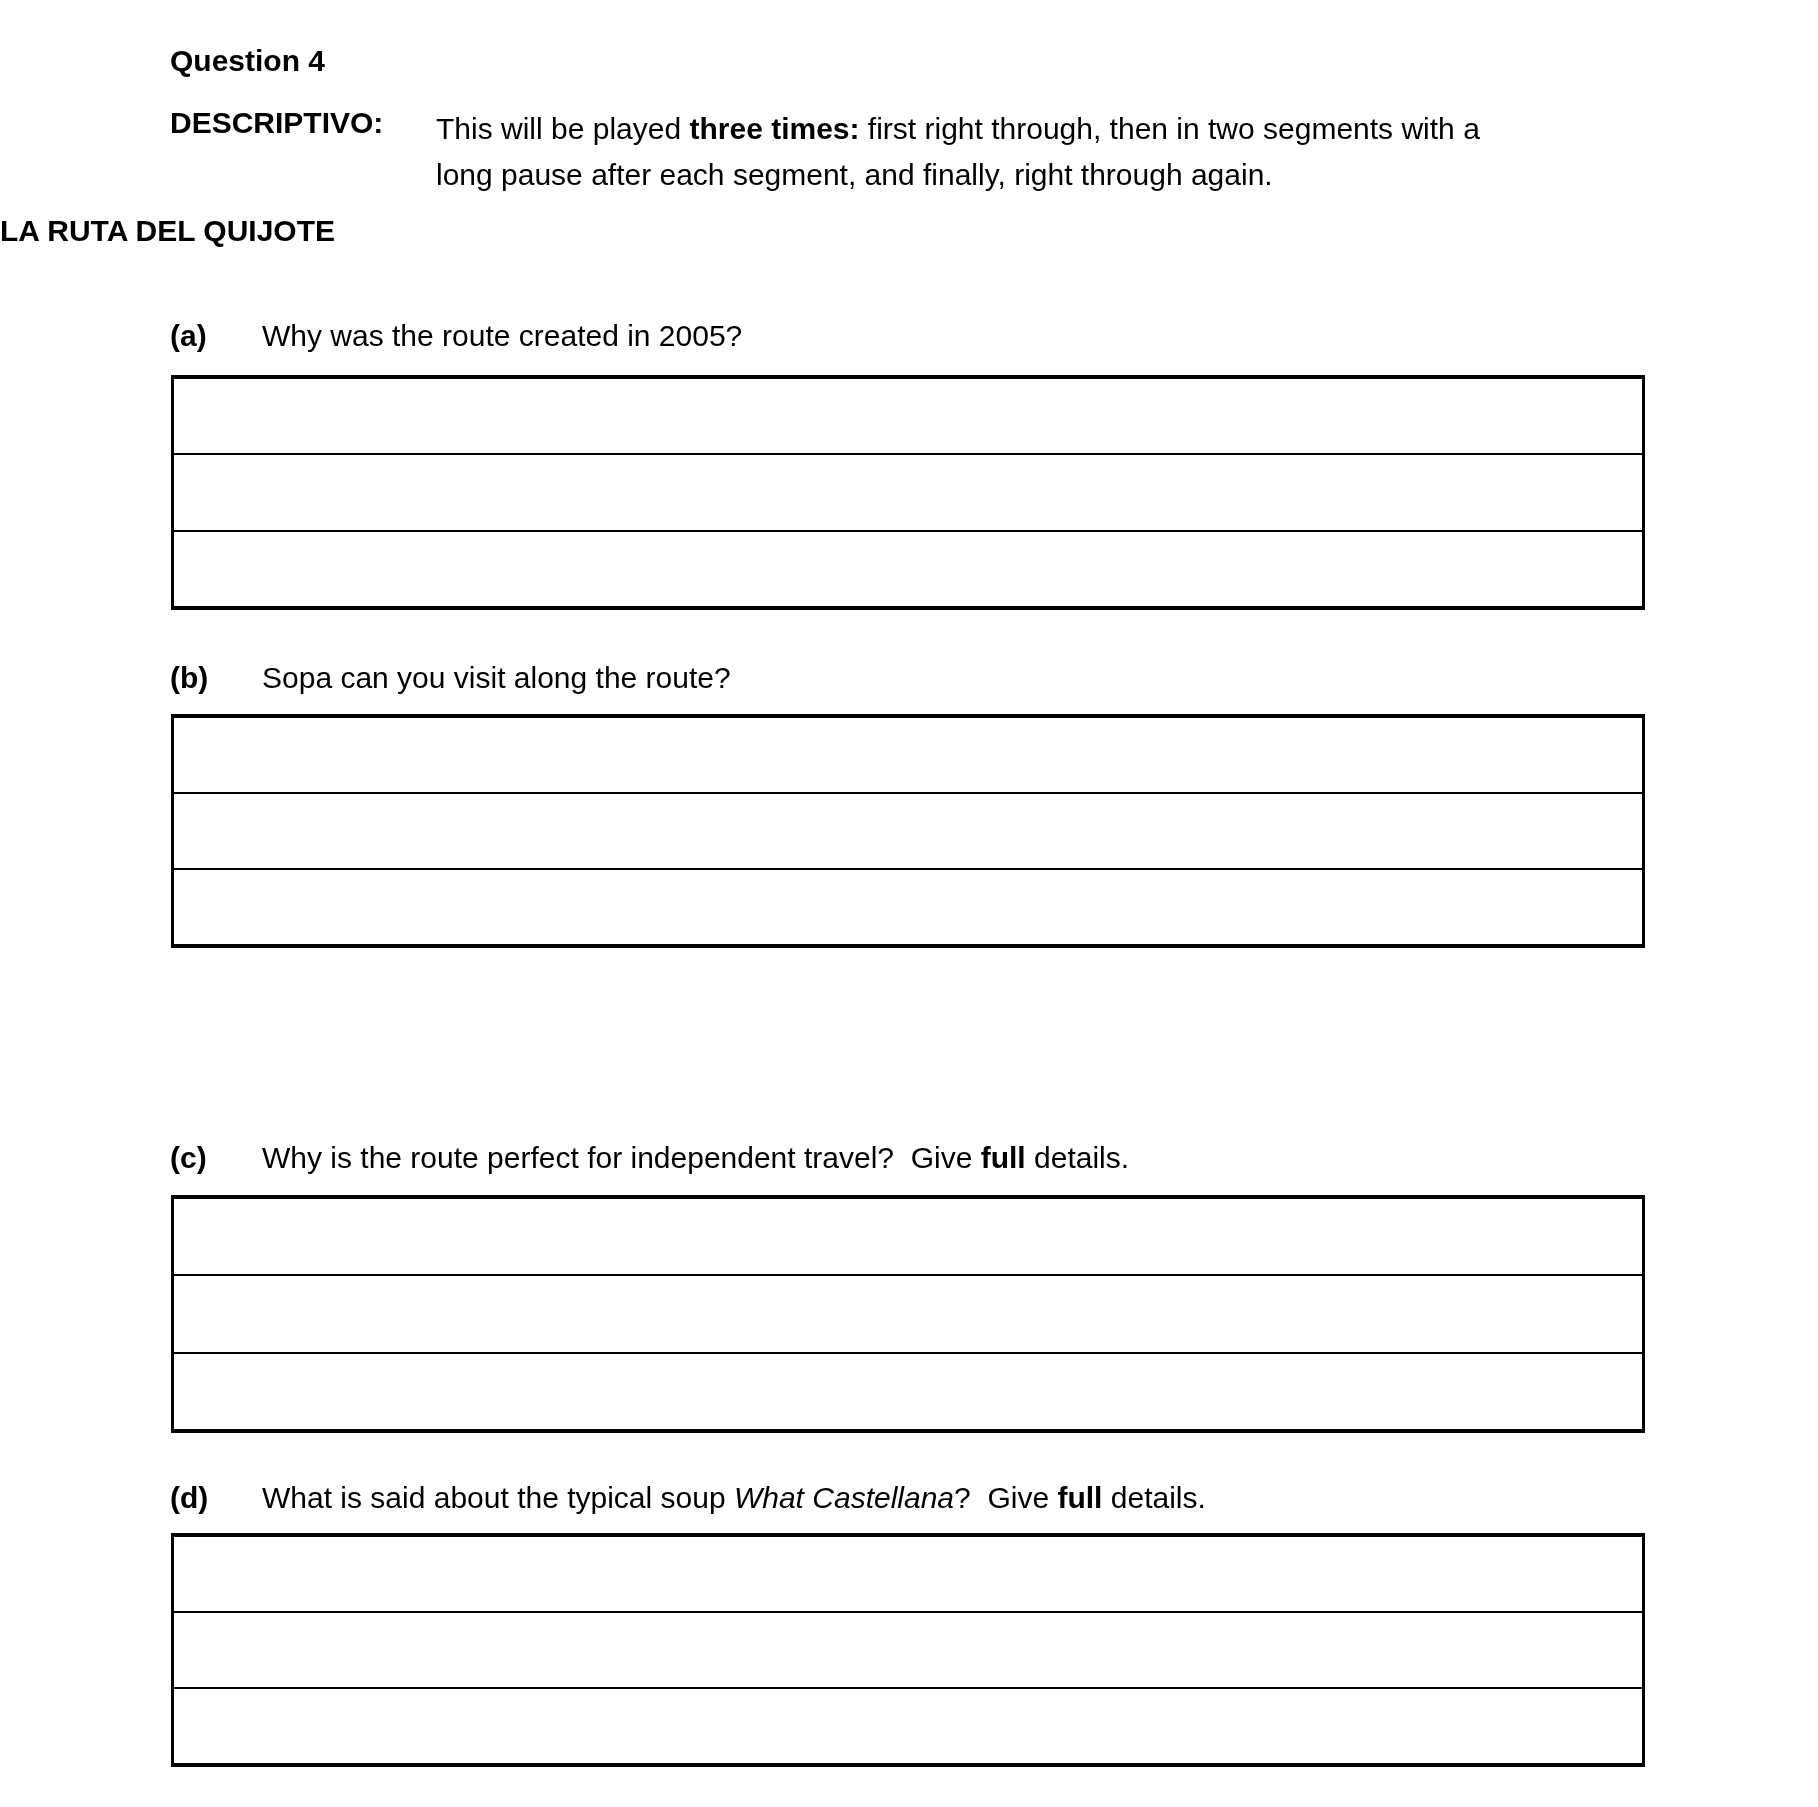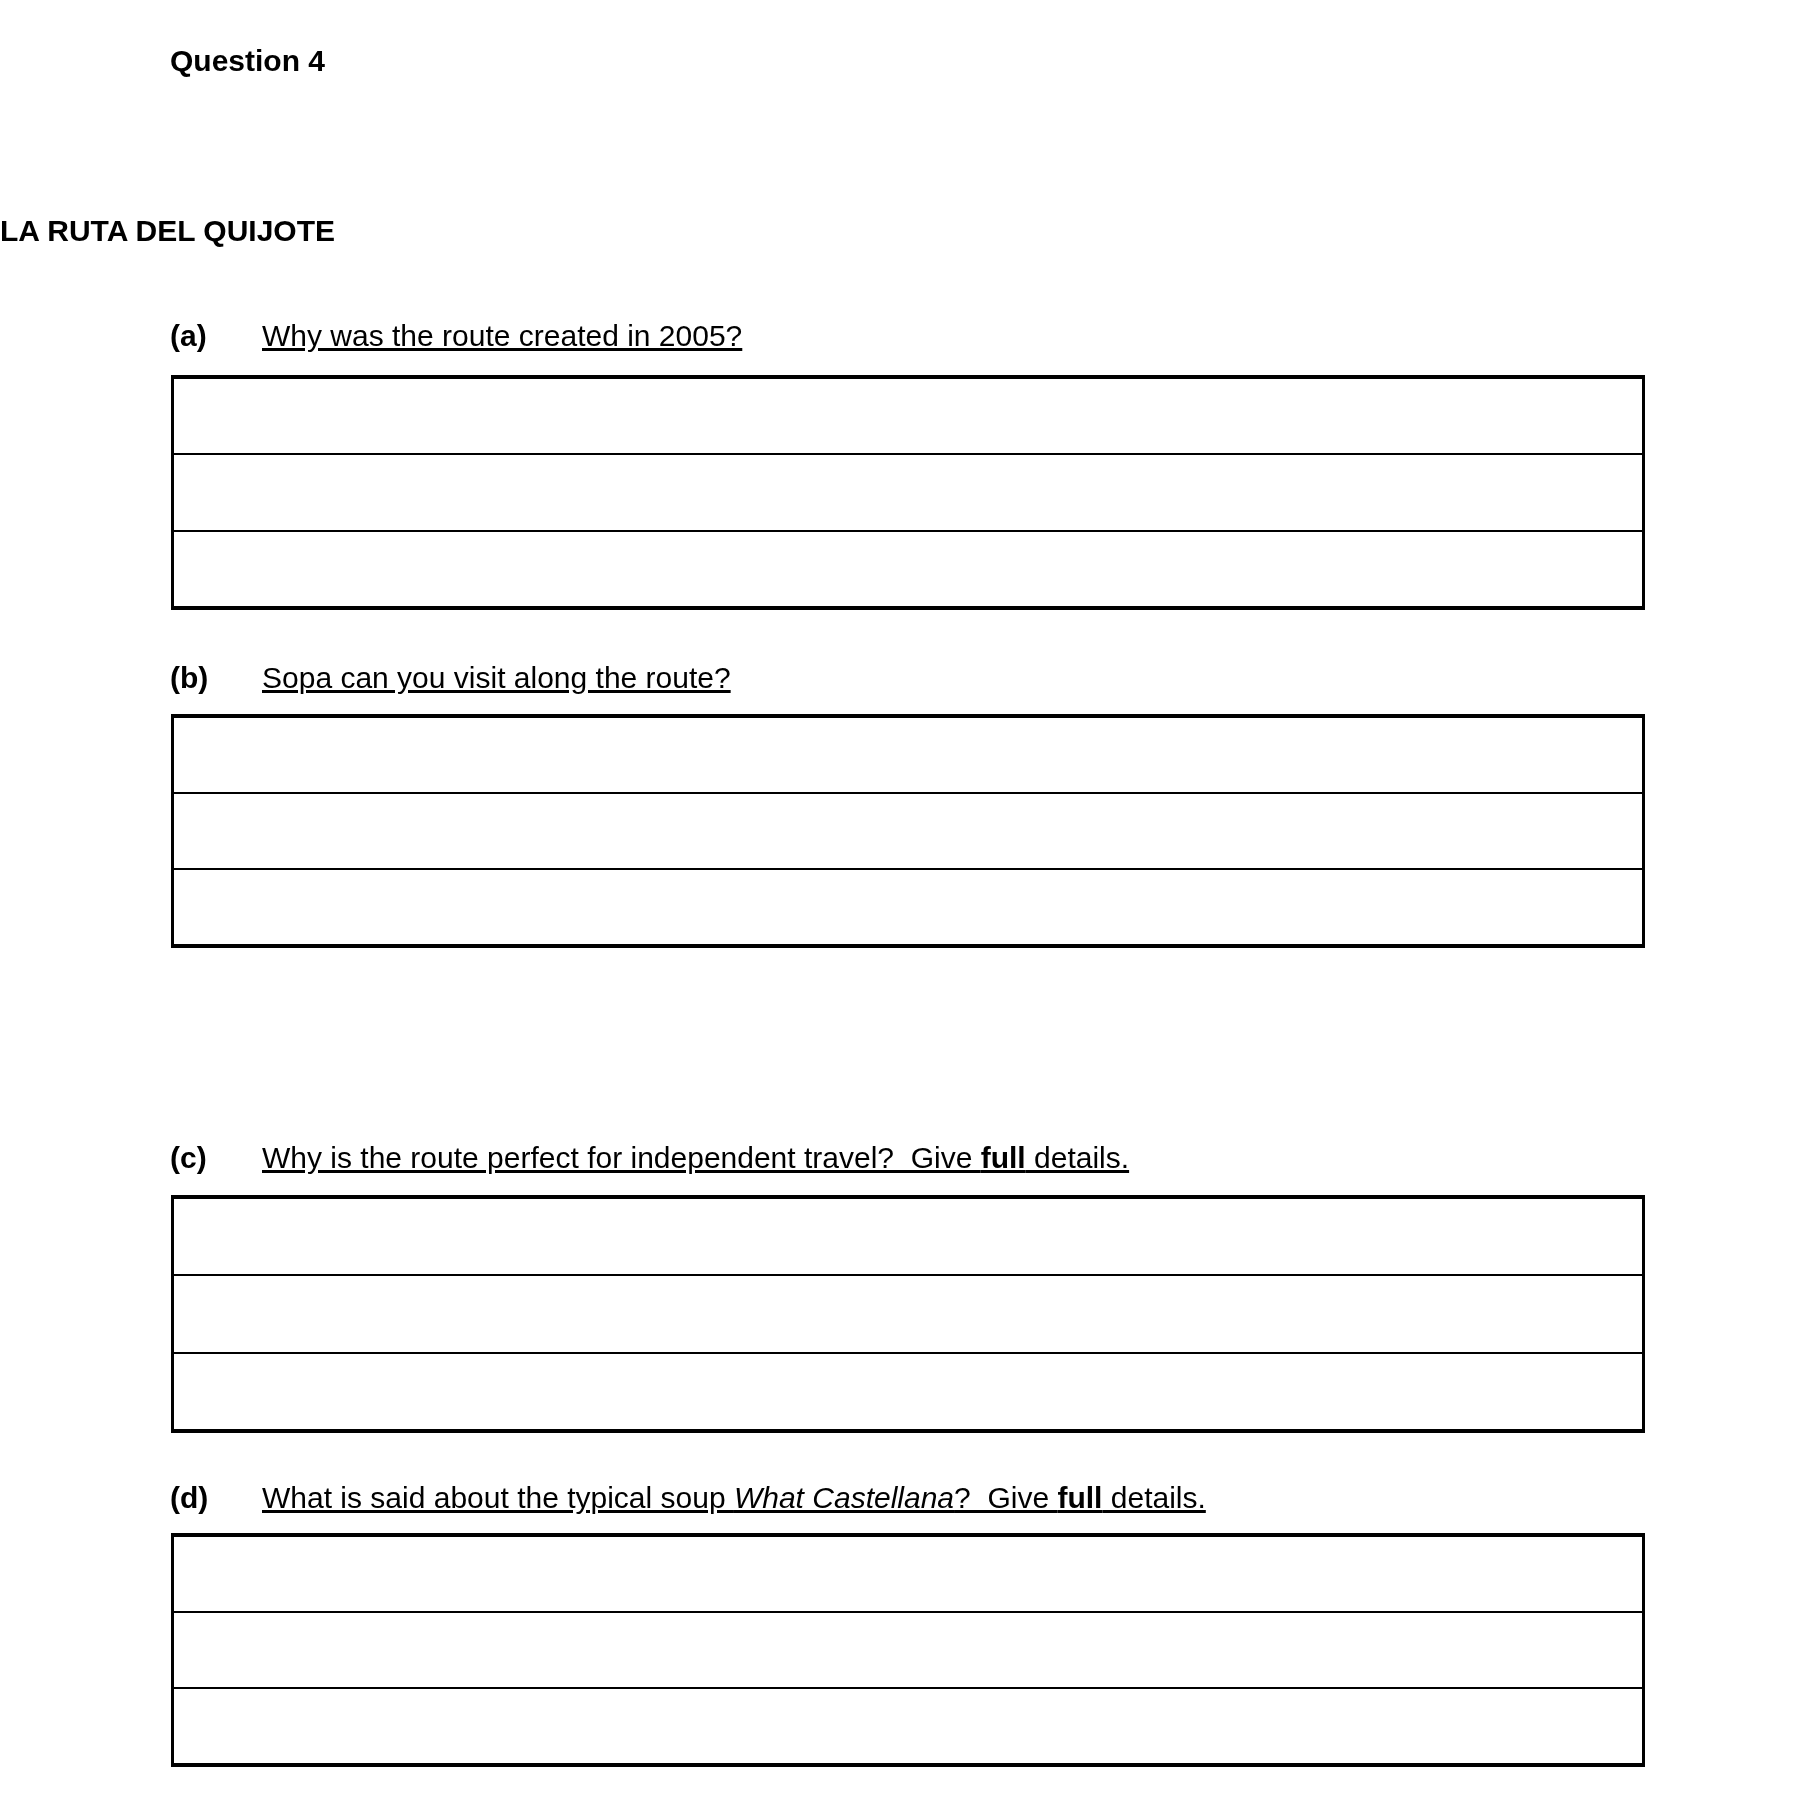--- a/index.html
+++ b/index.html
@@ -53,21 +53,21 @@
     left: 170px;
     width: 1478px;
     display: flex;
     align-items: flex-start;
   }
   .qlabel {
     width: 92px;
     flex: 0 0 92px;
     font-weight: bold;
   }
-  .qtext { flex: 1; text-decoration: underline; }
+  .qtext { flex: 1; }
 
   
   .answer-box {
     left: 171px;
     width: 1474px;
     box-sizing: border-box;
     border: 3px solid #000000;
     border-top-width: 4px;
     border-bottom-width: 4px;
     display: flex;
@@ -87,20 +87,29 @@
     font-weight: bold;
   }
 </style>
 </head>
 <body>
 
 <div class="page">
 
   <div class="abs qnum">Question 4</div>
 
+  <div class="abs descriptivo">
+    <div class="dlabel">DESCRIPTIVO:</div>
+    <div class="dtext">
+      <div>
+        <span class="pre">This will be played </span><span class="pre bold">three times:</span><span class="pre"> first right through, then in two segments with a</span>
+      </div>
+      <div>long pause after each segment, and finally, right through again.</div>
+    </div>
+  </div>
 
   <div class="abs centered bold" style="top:214px;">LA RUTA DEL QUIJOTE</div>
 
   <div class="abs qrow" style="top:319px;">
     <div class="qlabel">(a)</div>
     <div class="qtext pre">Why was the route created in 2005?</div>
   </div>
   <div class="abs answer-box" style="top:375px; height:235px;">
     <div class="answer-line ruled"></div>
     <div class="answer-line ruled"></div>

